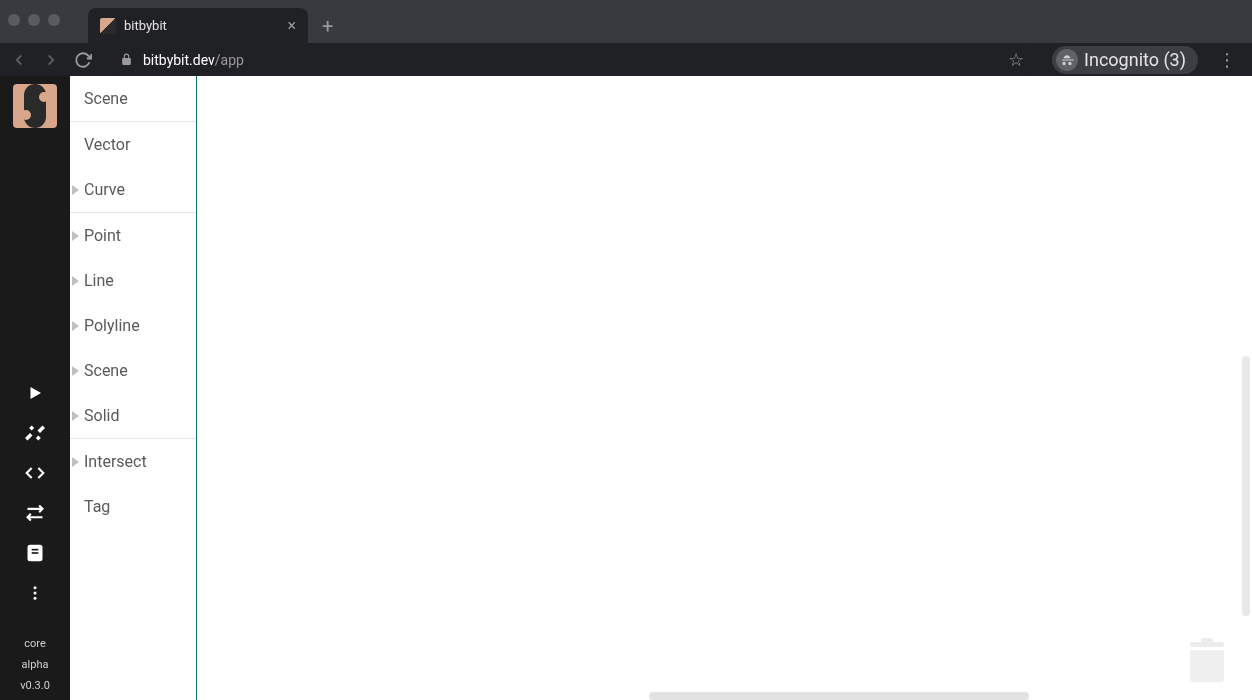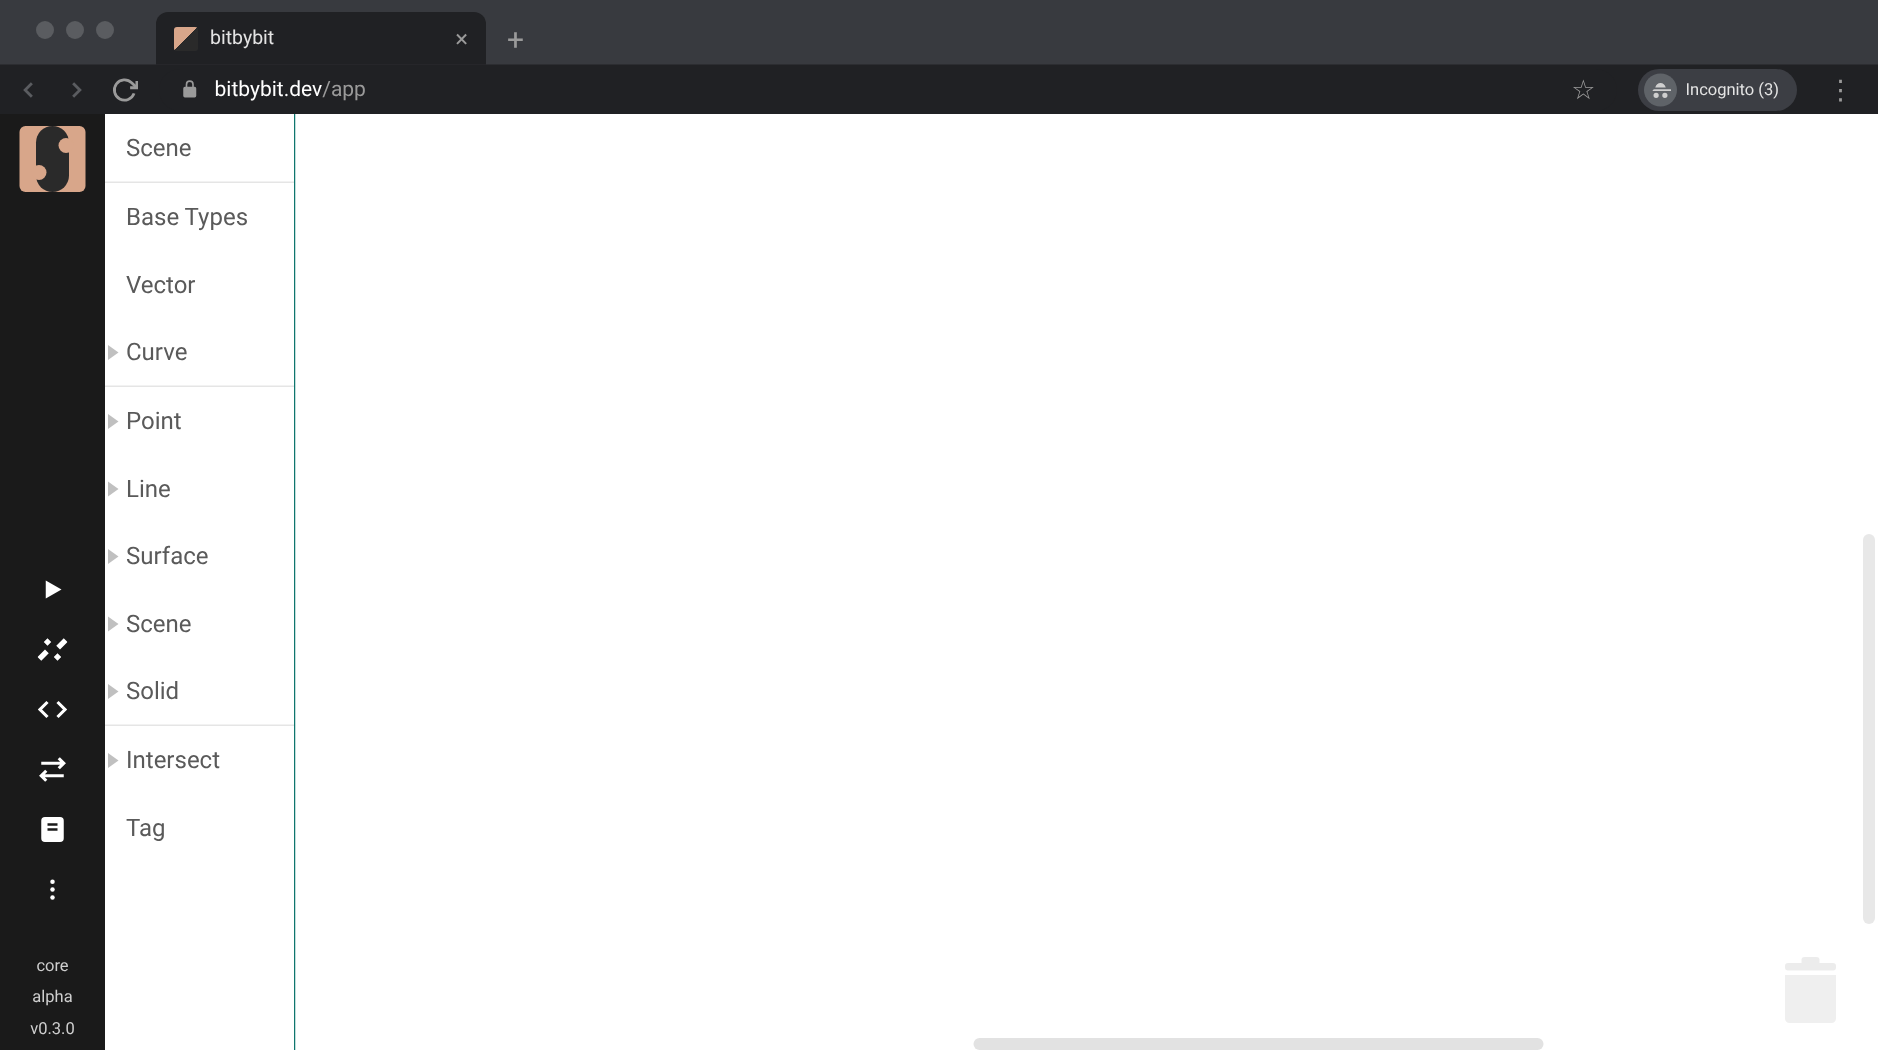--- a/index.html
+++ b/index.html
@@ -17,21 +17,21 @@
     
     
     .browser-chrome {
       background: #383a3f;
       height: 76px;
     }
     .tab-bar {
       height: 43px;
       display: flex;
       align-items: flex-end;
-      padding-left: 16px;
+      padding-left: 0;
     }
     .window-controls {
       display: flex;
       gap: 8px;
       padding: 14px 10px 0 8px;
       align-self: flex-start;
     }
     .win-dot {
       width: 12px;
       height: 12px;
@@ -119,21 +119,21 @@
     }
     .incognito-badge {
       background: #3c3e44;
       border-radius: 16px;
       height: 28px;
       display: flex;
       align-items: center;
       padding: 0 12px 0 4px;
       gap: 6px;
       color: #e4e4e4;
-      font-size: 11px;
+      font-size: 18px;
     }
     .incognito-avatar {
       width: 22px;
       height: 22px;
       border-radius: 50%;
       background: #5f6368;
       display: flex;
       align-items: center;
       justify-content: center;
     }
@@ -398,37 +398,34 @@
     <div class="rail-info">alpha</div>
     <div class="rail-info">v0.3.0</div>
   </div>
 
   <div class="side-panel" id="side-panel">
       <div class="panel-item">
         <span>Scene</span>
       </div>
       <hr class="panel-divider">
       <div class="panel-item">
-        <span>Base Types</span>
-      </div>
-      <div class="panel-item">
         <span>Vector</span>
       </div>
       <div class="panel-item with-arrow">
         <span>Curve</span>
       </div>
       <hr class="panel-divider">
       <div class="panel-item with-arrow">
         <span>Point</span>
       </div>
       <div class="panel-item with-arrow">
         <span>Line</span>
       </div>
       <div class="panel-item with-arrow">
-        <span>Surface</span>
+        <span>Polyline</span>
       </div>
       <div class="panel-item with-arrow">
         <span>Scene</span>
       </div>
       <div class="panel-item with-arrow">
         <span>Solid</span>
       </div>
       <hr class="panel-divider">
       <div class="panel-item with-arrow">
         <span>Intersect</span>

